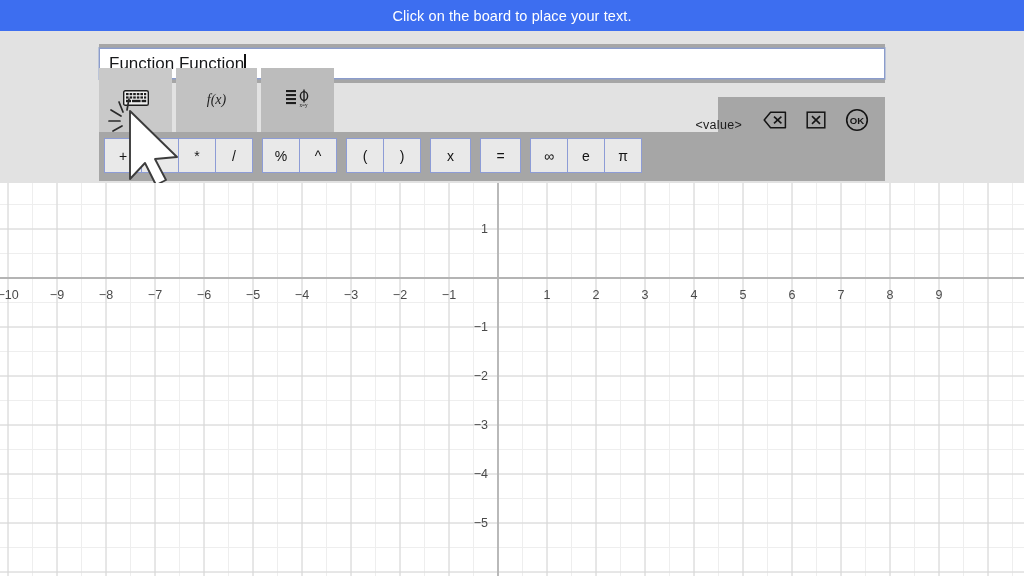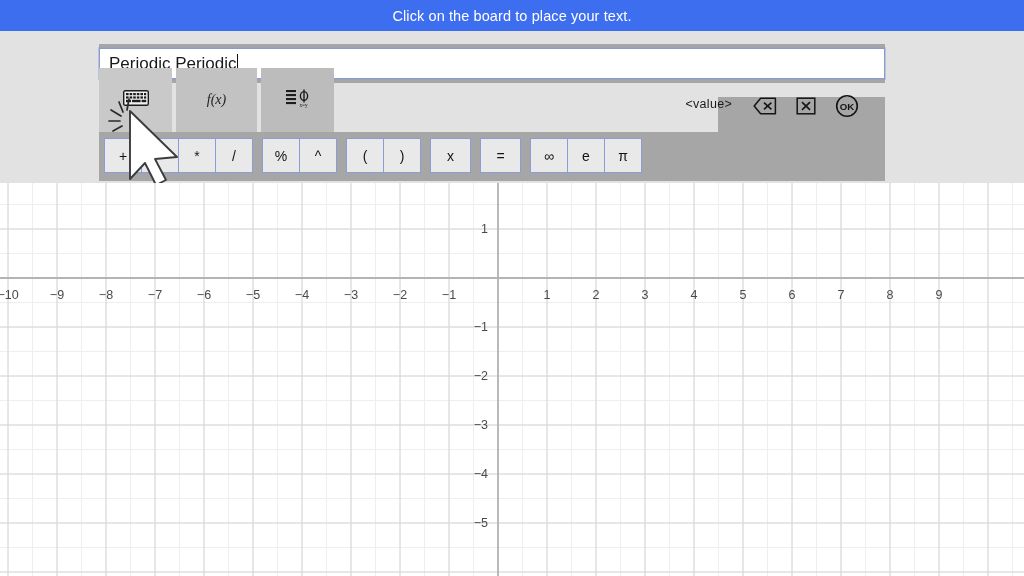--- a/index.html
+++ b/index.html
@@ -119,24 +119,24 @@
 
   
   #action-bar {
     position: absolute;
     left: 718px;
     top: 66px;
     width: 167px;
     height: 35px;
     background: #a6a6a6;
     display: flex;
-    align-items: flex-start;
+    align-items: flex-end;
     justify-content: flex-end;
     gap: 8px;
-    padding-right: 26px;
+    padding-right: 16px;
     box-sizing: border-box;
   }
   #value-label {
     font-size: 12.5px;
     color: #1b1b1b;
     font-family: "Liberation Sans", sans-serif;
     letter-spacing: 0.3px;
     margin-right: 2px;
   }
   .act-btn {
@@ -229,21 +229,21 @@
 
   <div id="banner">
     <span>Click on the board to place your text.</span>
   </div>
 
   <div id="panel">
 
     <div id="field-frame"></div>
 
     <div id="text-field">
-      <span class="value">Periodic Periodic</span>
+      <span class="value">Function Function</span>
         <span id="caret"></span>
     </div>
 
     <div id="tabs">
 
       <div class="tab selected">
         <span>
           <svg width="26" height="16" viewBox="0 0 26 16">
             <rect x="0.7" y="0.7" width="24.6" height="14.6" rx="1.6" fill="#f0f0f0" stroke="#1d1d1d" stroke-width="1.4"></rect>
             <g fill="#1d1d1d">

